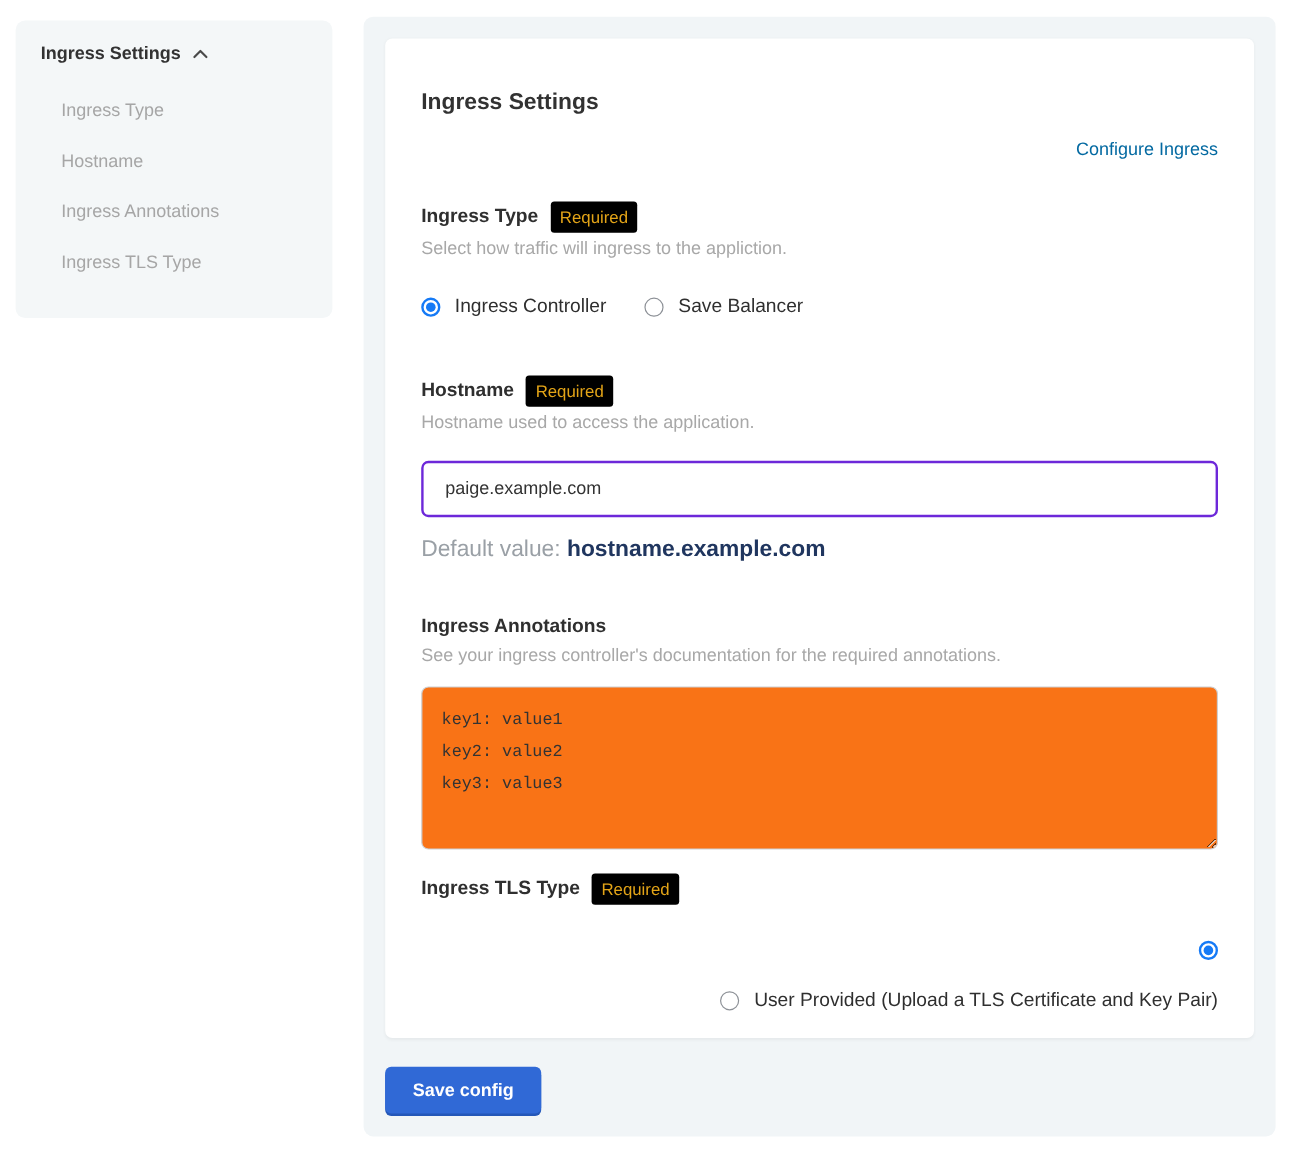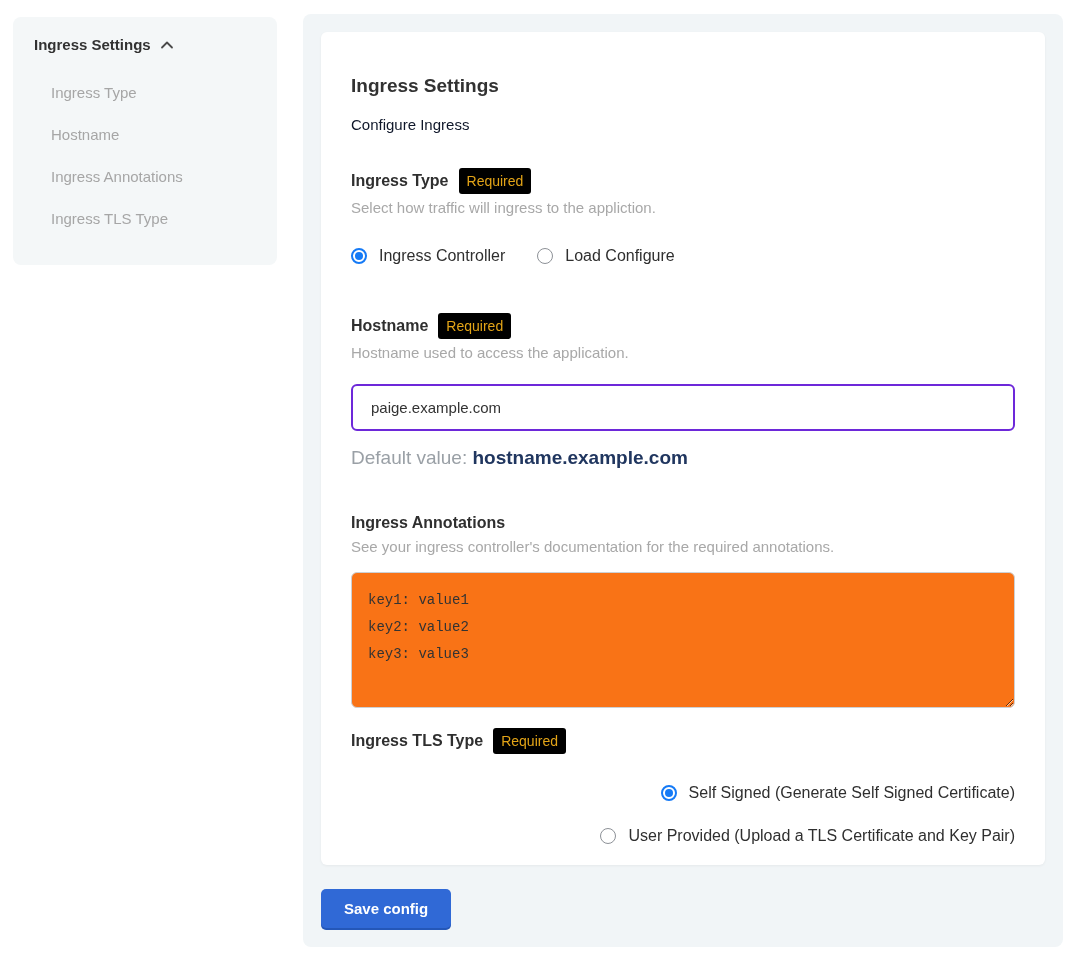--- a/index.html
+++ b/index.html
@@ -42,21 +42,21 @@
   }
   .card {
     position: absolute; left: 18px; top: 18px;
     width: 724px; height: 833px;
     background: #ffffff;
     border-radius: 6px;
     box-shadow: 0 1px 3px rgba(0,0,0,0.05);
     padding: 30px;
   }
   .card-title { font-size: 19px; font-weight: bold; color: #323232; line-height: 22px; }
-  .card-subtitle { margin-top: 19px; font-size: 15px; color: #0f172a; line-height: 18px; }
+  .card-subtitle { margin-top: 19px; font-size: 15px; color: #0369a1; line-height: 18px; text-align: right; }
 
   .group { margin-top: 34px; }
   .group--hostname { margin-top: 48px; }
   .group--annotations { margin-top: 44px; }
   .group--tls { margin-top: 20px; }
 
   .group-heading {
     display: flex; align-items: center; gap: 10px;
     font-size: 16px; font-weight: bold; color: #2f2f2f; line-height: 20px;
   }
@@ -156,21 +156,21 @@
         <span class="badge">Required</span>
       </div>
       <div class="group-help">Select how traffic will ingress to the appliction.</div>
       <div class="radio-row">
         <label class="radio-option">
           <span class="radio selected"></span>
           <span>Ingress Controller</span>
         </label>
         <label class="radio-option">
           <span class="radio"></span>
-          <span>Load Configure</span>
+          <span>Save Balancer</span>
         </label>
       </div>
     </div>
 
     <div class="group group--hostname">
       <div class="group-heading">
         <span>Hostname</span>
         <span class="badge">Required</span>
       </div>
       <div class="group-help">Hostname used to access the application.</div>
@@ -192,21 +192,20 @@
     </div>
 
     <div class="group group--tls">
       <div class="group-heading">
         <span>Ingress TLS Type</span>
         <span class="badge">Required</span>
       </div>
       <div class="tls-options">
         <label class="radio-option">
           <span class="radio selected"></span>
-          <span>Self Signed (Generate Self Signed Certificate)</span>
         </label>
         <label class="radio-option">
           <span class="radio"></span>
           <span>User Provided (Upload a TLS Certificate and Key Pair)</span>
         </label>
       </div>
     </div>
 
   </section>
 

